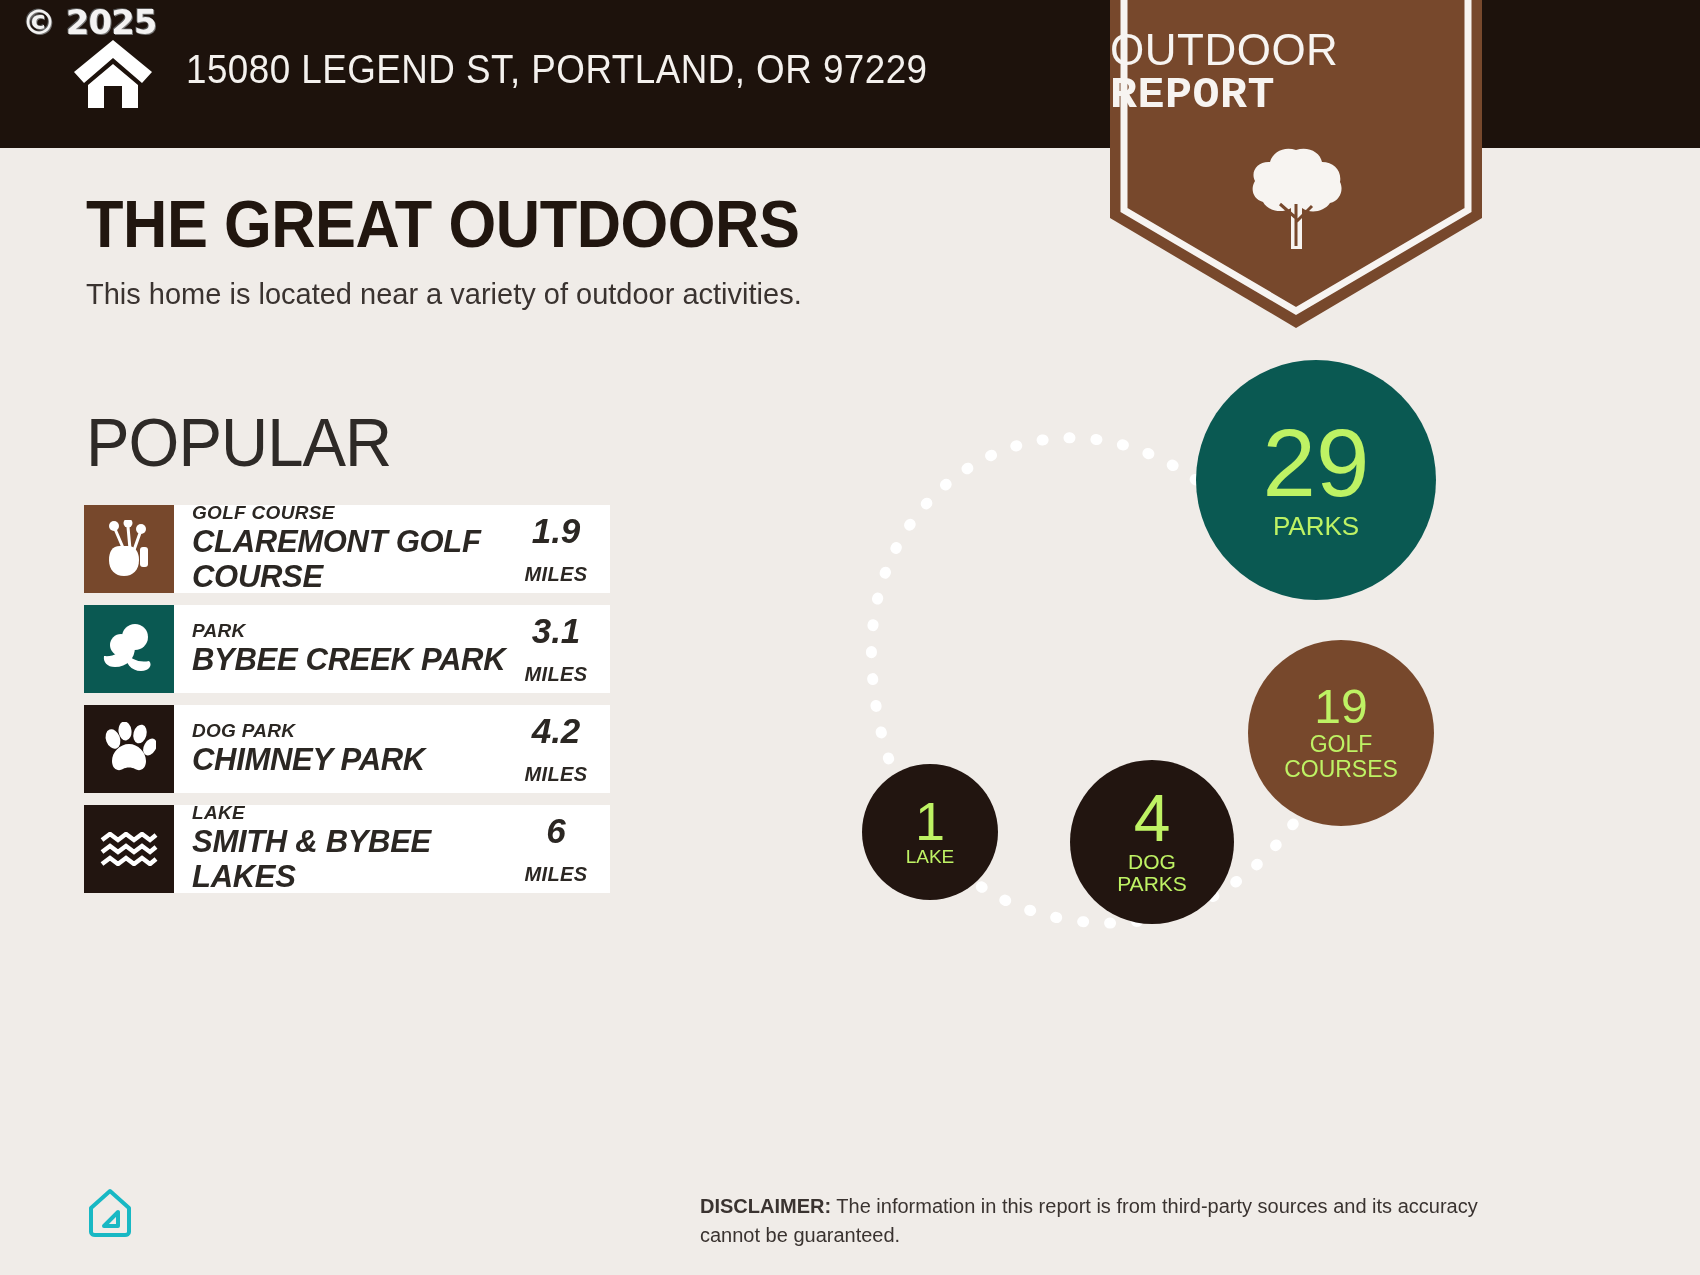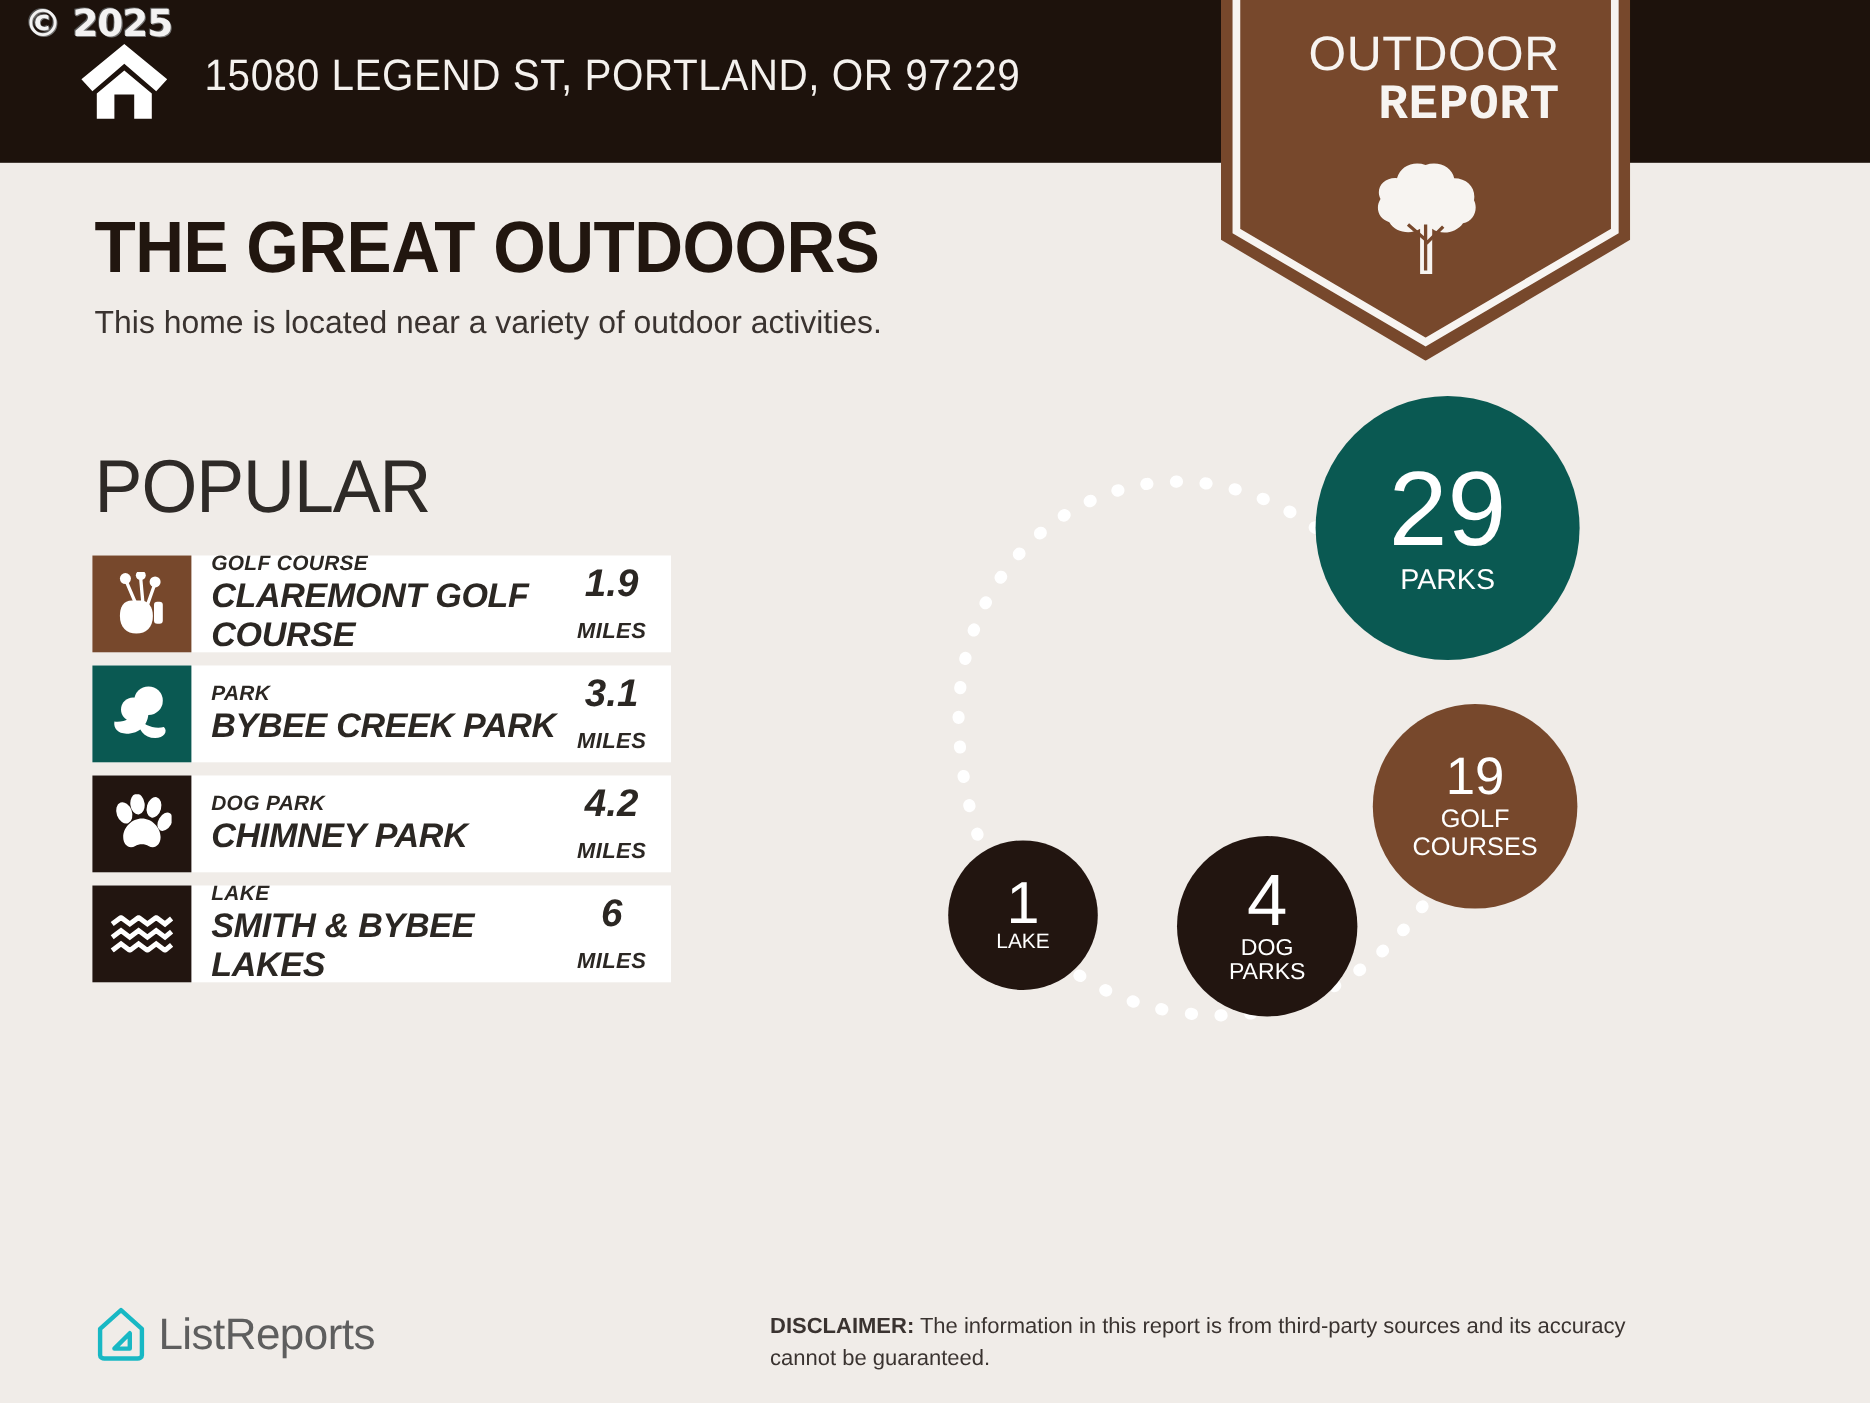--- a/index.html
+++ b/index.html
@@ -30,21 +30,21 @@
     position:absolute;left:186px;top:47px;
     color:#f4f1ee;font-size:40px;letter-spacing:.5px;
     font-family:"Liberation Sans", sans-serif;
     font-weight:400;
     transform:scaleX(.92);transform-origin:left center;
   }
 
   
   .badge{position:absolute;left:1110px;top:-12px;width:372px;height:340px;}
   .badge-label{
-    position:absolute;left:0;top:40px;width:308px;text-align:right;
+    position:absolute;left:0;top:40px;width:308px;text-align:left;
     color:#f7f4f1;line-height:1.02;
     font-size:44px;letter-spacing:.5px;font-weight:300;
   }
   .badge-label .l2{font-weight:700;display:block;font-size:45px;font-family:Liberation Mono, monospace;}
   .badge-tree{position:absolute;left:136px;top:158px;width:100px;height:105px;}
 
   
   .h1{
     position:absolute;left:86px;top:186px;
     font-size:66px;font-weight:bold;color:#21160f;
@@ -92,21 +92,21 @@
   }
   .dist{font-size:35px;font-weight:bold;color:#2b2723;line-height:1;}
   .unit{font-size:20px;font-weight:bold;color:#2b2723;letter-spacing:.4px;margin-top:3px;}
 
   
   .circles{position:absolute;left:820px;top:340px;width:680px;height:680px;}
   .dots{position:absolute;left:0;top:0;}
   .circ{
     position:absolute;border-radius:50%;
     display:flex;flex-direction:column;align-items:center;justify-content:center;
-    color:#ffffff;text-align:center;
+    color:#bef264;text-align:center;
   }
   .circ .num{font-weight:300;line-height:.9;}
   .circ .lbl{font-weight:400;line-height:1.05;}
 
   .c-parks{left:376px;top:20px;width:240px;height:240px;background:#0a5952;}
   .c-parks .num{font-size:96px;}
   .c-parks .lbl{font-size:26px;margin-top:6px;}
 
   .c-golf{left:428px;top:300px;width:186px;height:186px;background:#77482c;}
   .c-golf .num{font-size:48px;}
@@ -283,20 +283,19 @@
       <div class="lbl">LAKE</div>
     </div>
 
   </div>
 
   <div class="footer-logo">
     <svg width="44" height="50" viewBox="0 0 44 50">
       <path d="M22 3 L41 20 L41 44 C41 46 39 47 37 47 L7 47 C5 47 3 46 3 44 L3 20 Z" fill="none" stroke="#18b8c4" stroke-width="4" stroke-linejoin="round"></path>
       <path d="M30 24 L30 38 L16 38 Z" fill="none" stroke="#18b8c4" stroke-width="4" stroke-linejoin="round"></path>
     </svg>
-    <div class="lr-text">ListReports</div>
   </div>
 
   <div class="disclaimer">
     <b>DISCLAIMER:</b><span> The information in this report is from third-party sources and its accuracy cannot be guaranteed.</span>
   </div>
 
 </div>
 
 </body></html>

